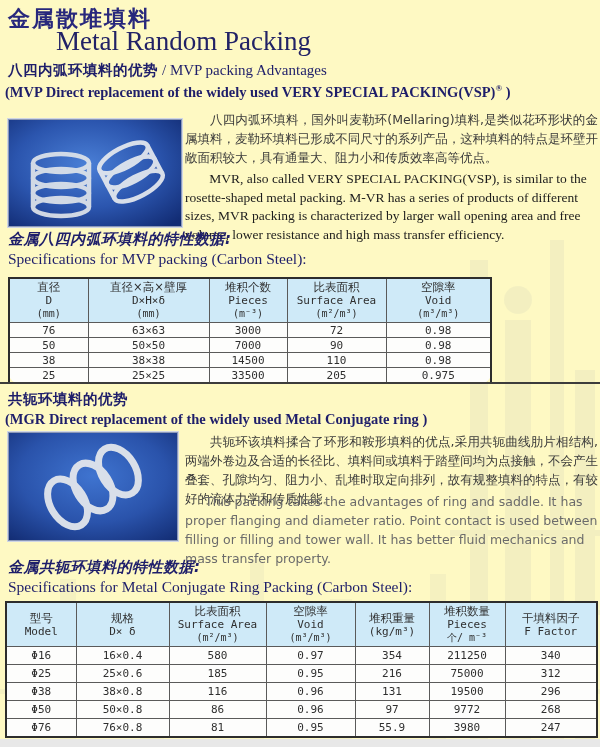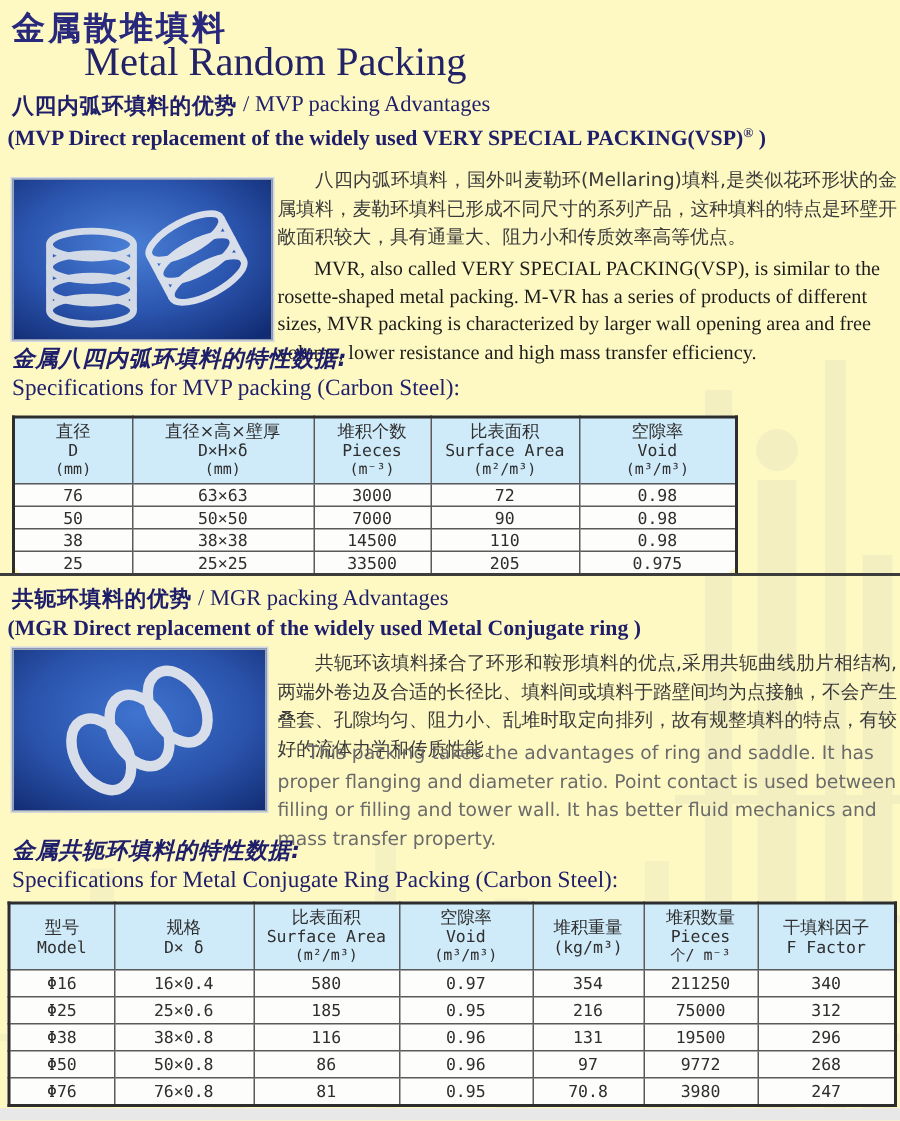--- a/index.html
+++ b/index.html
@@ -192,21 +192,20 @@
           <td>205</td>
           <td>0.975</td>
         </tr>
       </tbody>
   </table>
 
   <div class="abs rule" style="top:382px;"></div>
 
   <div class="abs sec-head" style="top:390px;">
     <span class="zh">共轭环填料的优势</span>
-    <span class="en">/ MGR packing Advantages</span>
   </div>
   <div class="abs sec-sub" style="top:411px;">(MGR Direct replacement of the widely used Metal Conjugate ring )</div>
 
   <div class="abs photo" style="left:8px;top:432px;width:168px;height:107px;">
     <svg width="168" height="107" viewBox="0 0 168 107">
       <defs>
         <radialGradient id="bg2" cx="50%" cy="40%" r="80%">
           <stop offset="0%" stop-color="#3f74d0"></stop>
           <stop offset="55%" stop-color="#2a53ab"></stop>
           <stop offset="100%" stop-color="#112a70"></stop>
@@ -307,20 +306,20 @@
           <td>0.96</td>
           <td>97</td>
           <td>9772</td>
           <td>268</td>
         </tr>
         <tr>
           <td>Φ76</td>
           <td>76×0.8</td>
           <td>81</td>
           <td>0.95</td>
-          <td>70.8</td>
+          <td>55.9</td>
           <td>3980</td>
           <td>247</td>
         </tr>
       </tbody>
   </table>
 
 </div>
 
 </body></html>

